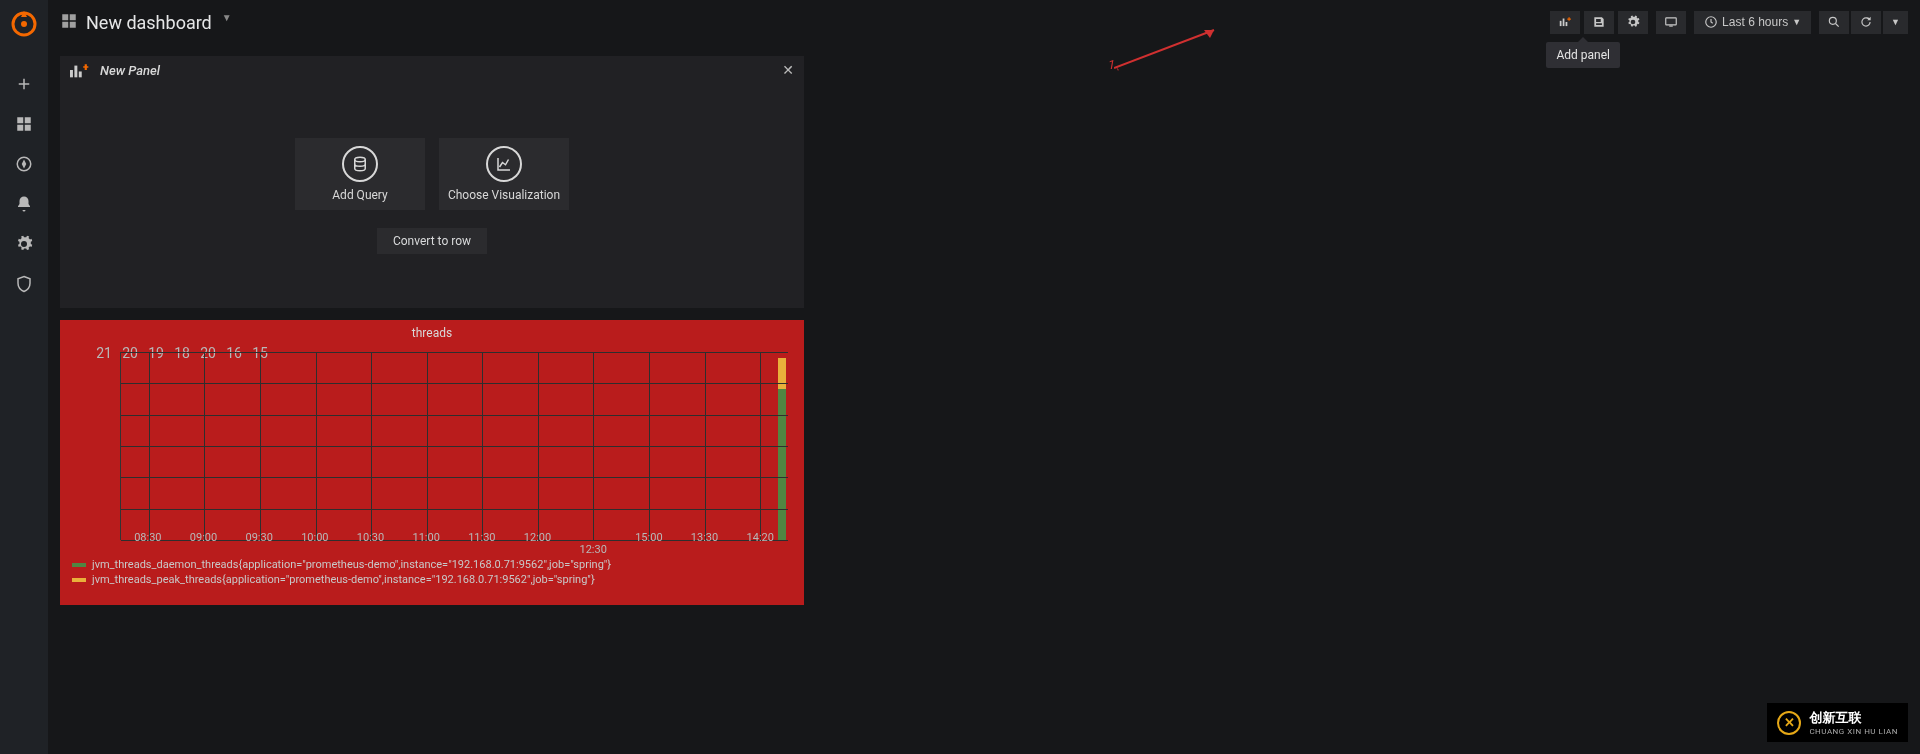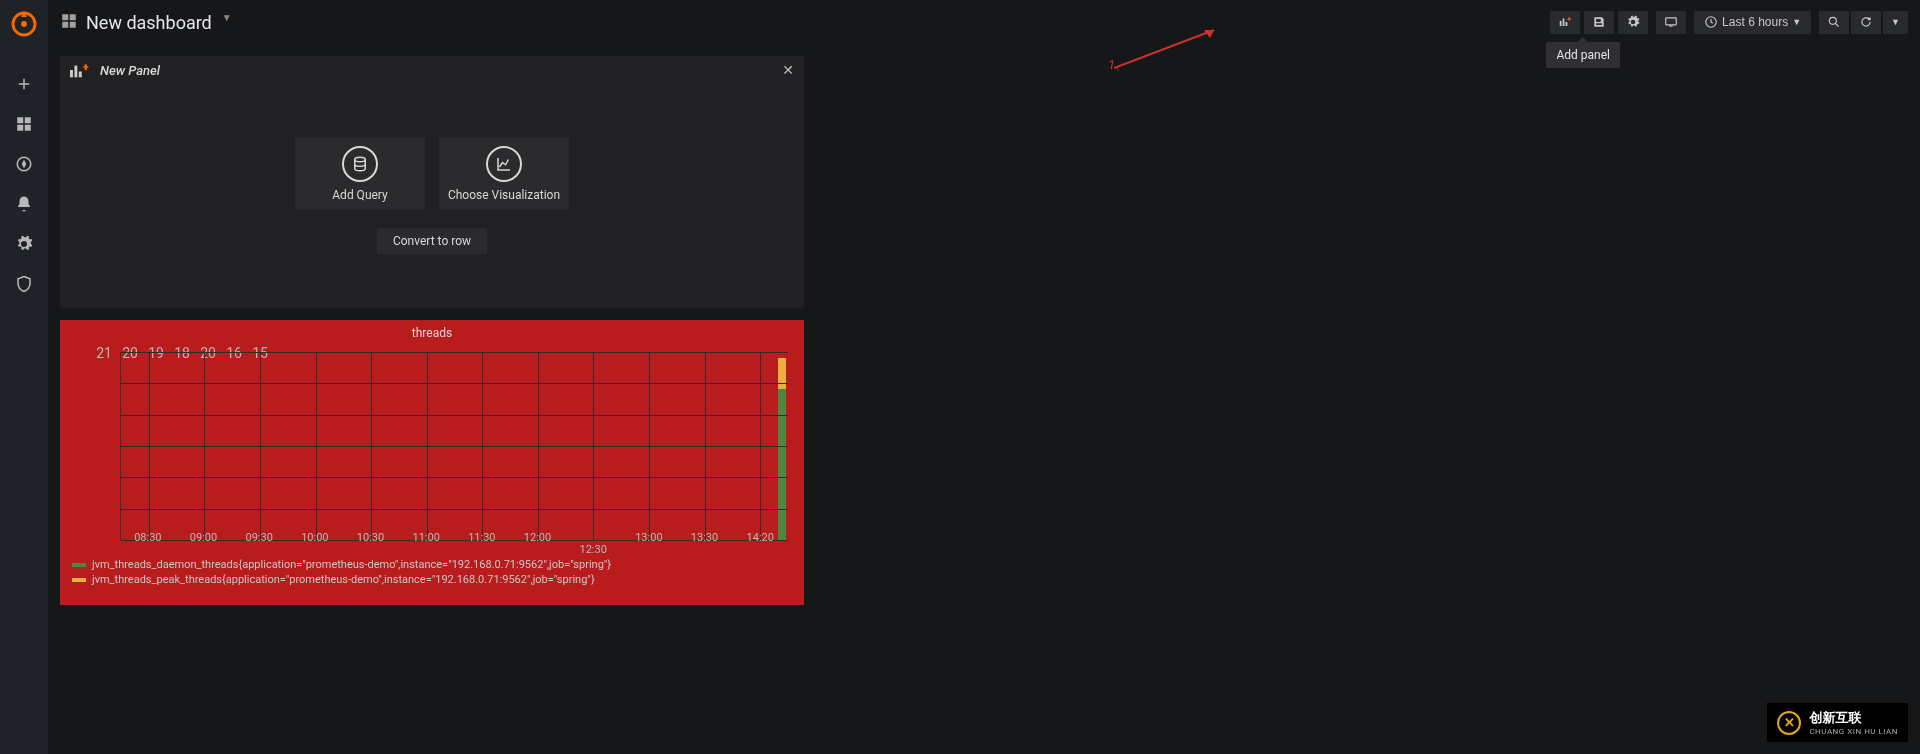--- a/index.html
+++ b/index.html
@@ -428,21 +428,21 @@
       <div class="x-axis" id="xaxis">
           <div style="flex: 1 1 0%; text-align: center;">08:30</div>
           <div style="flex: 1 1 0%; text-align: center;">09:00</div>
           <div style="flex: 1 1 0%; text-align: center;">09:30</div>
           <div style="flex: 1 1 0%; text-align: center;">10:00</div>
           <div style="flex: 1 1 0%; text-align: center;">10:30</div>
           <div style="flex: 1 1 0%; text-align: center;">11:00</div>
           <div style="flex: 1 1 0%; text-align: center;">11:30</div>
           <div style="flex: 1 1 0%; text-align: center;">12:00</div>
           <div style="flex: 1 1 0%; text-align: center; margin-top: 12px;">12:30</div>
-          <div style="flex: 1 1 0%; text-align: center;">13:00</div>
+          <div style="flex: 1 1 0%; text-align: center;">15:00</div>
           <div style="flex: 1 1 0%; text-align: center;">13:30</div>
           <div style="flex: 1 1 0%; text-align: center;">14:20</div>
         </div>
     </div>
     <div class="legend" id="legend">
         <div class="legend-row">
           <div class="swatch" style="background: rgb(80, 134, 66);"></div>
           <span>jvm_threads_daemon_threads{application="prometheus-demo",instance="192.168.0.71:9562",job="spring"}</span>
         </div>
         <div class="legend-row">

